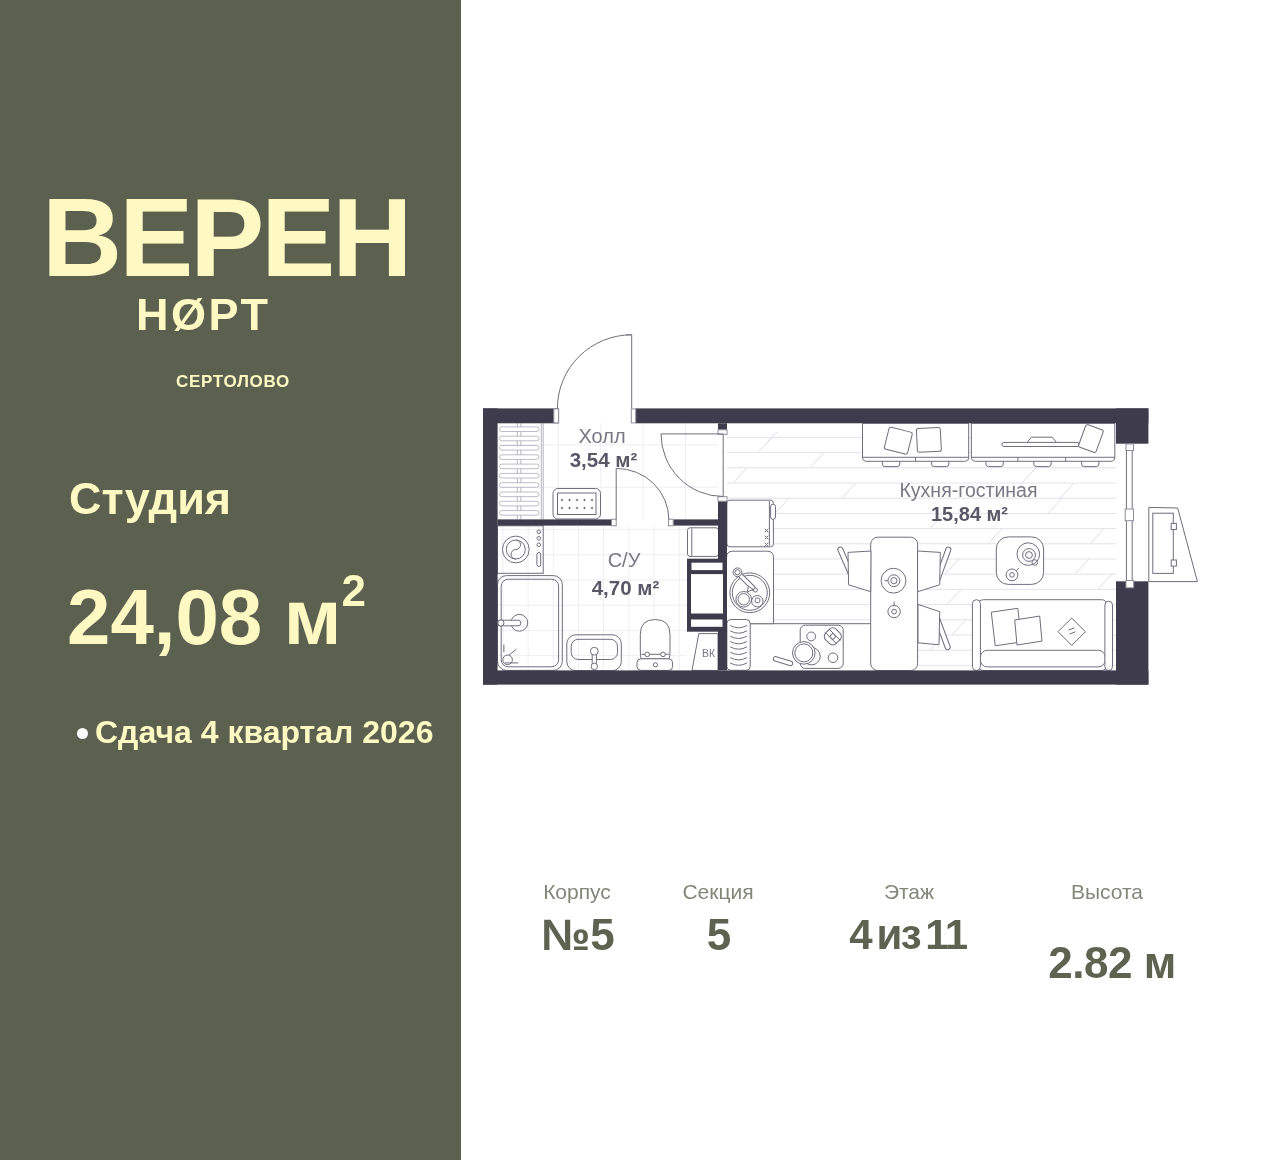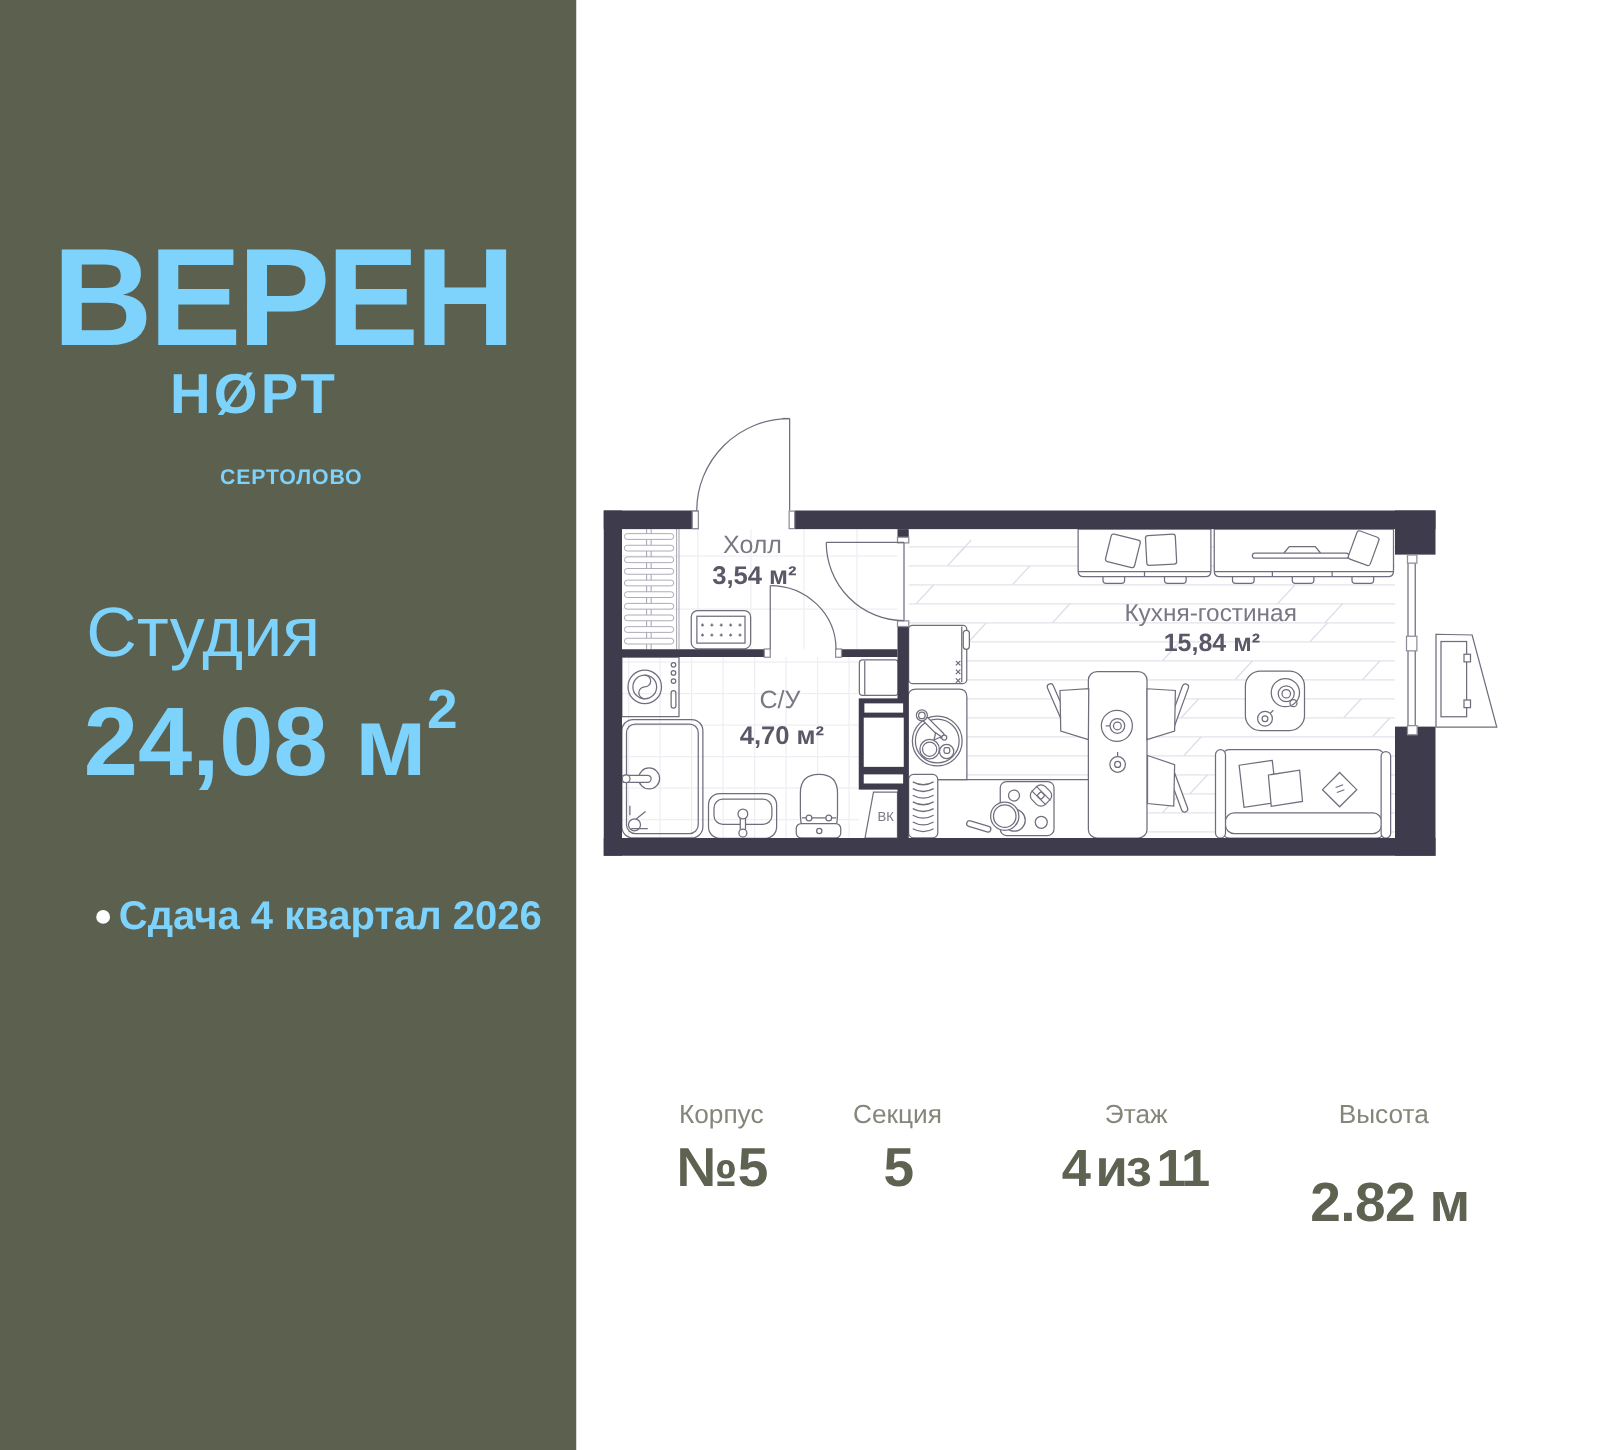--- a/index.html
+++ b/index.html
@@ -1,21 +1,21 @@
 <!DOCTYPE html>
 <html><head><meta charset="utf-8"><style>
 html,body{margin:0;padding:0;}
 body{width:1280px;height:1160px;background:#ffffff;font-family:"Liberation Sans",sans-serif;position:relative;overflow:hidden;}
-.side{position:absolute;left:0;top:0;width:461px;height:1160px;background:#5c604f;color:#7dd3fc;}
+.side{position:absolute;left:0;top:0;width:461px;height:1160px;background:#5c604f;color:#fef9c3;}
 .abs{position:absolute;white-space:nowrap;}
 .veren{left:42px;top:174px;font-size:111px;font-weight:bold;letter-spacing:-3px;}
 .nort{left:136px;top:289px;font-size:45px;font-weight:bold;letter-spacing:2.5px;}
 .sert{left:176px;top:372px;font-size:17px;font-weight:bold;letter-spacing:0.7px;}
-.studia{left:69px;top:473px;font-size:56px;font-weight:400;}
-.area{left:67px;top:548px;font-size:78px;font-weight:bold;}
+.studia{left:69px;top:473px;font-size:45px;font-weight:700;}
+.area{left:67px;top:572px;font-size:78px;font-weight:bold;}
 .area sup{font-size:44px;vertical-align:baseline;position:relative;top:-38px;}
 .sdacha{left:95px;top:714px;font-size:32px;font-weight:bold;}
 .bullet{left:77px;top:728px;width:11px;height:11px;border-radius:50%;background:#fff;}
 .lab{font-size:21px;color:#83877a;transform:translateX(-50%);}
 .val{font-size:44px;font-weight:bold;color:#5e6251;transform:translateX(-50%);}
 </style></head>
 <body>
 <div class="side">
   <div class="abs veren">ВЕРЕН</div>
   <div class="abs nort">НØРТ</div>

